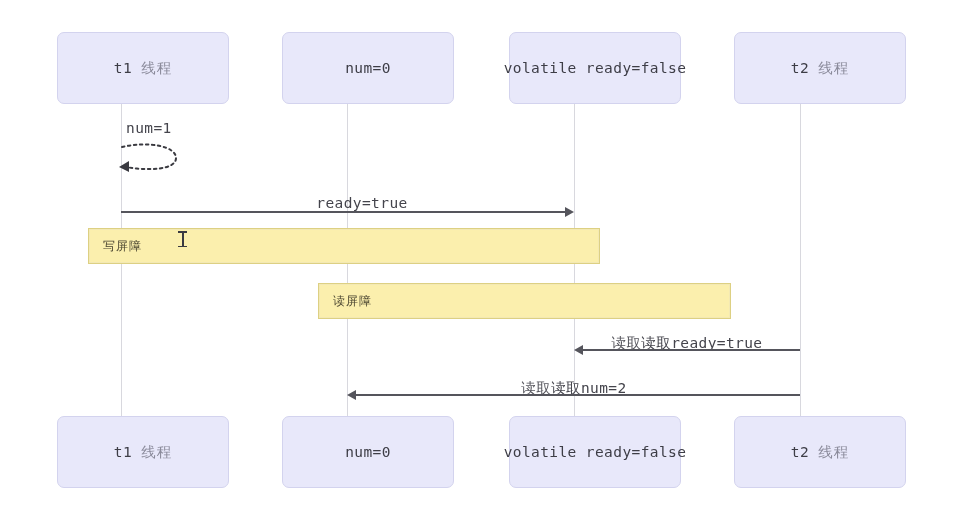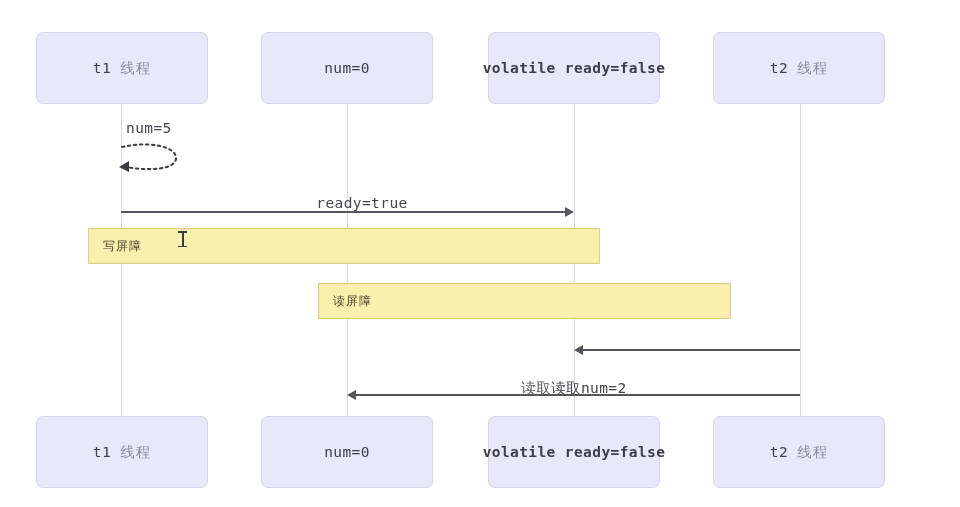--- a/index.html
+++ b/index.html
@@ -25,34 +25,34 @@
     background: #e8e8fa;
     border: 1px solid #d3d3ee;
     border-radius: 7px;
     display: flex;
     align-items: center;
     justify-content: center;
     white-space: nowrap;
     font-size: 14.5px;
     letter-spacing: 0.4px;
     color: #3d3d46;
+    margin-left: 21px;
   }
   .participant .han {
     color: #8a8a9a;
     font-family: "DejaVu Sans", "Liberation Sans", sans-serif;
     letter-spacing: 1px;
   }
   .participant.overflow {
     overflow: visible;
   }
   .participant.overflow .lbl {
     position: absolute;
     left: 50%;
     transform: translateX(-50%);
-    font-weight: bold;
   }
 
   
   .lifeline {
     position: absolute;
     width: 1px;
     background: #d8d8de;
   }
 
   
@@ -156,21 +156,21 @@
   </div>
 
   <div class="participant overflow" style="left:488px; top:32px; width:172px; height:72px;">
     <span class="lbl">volatile ready=false</span>
   </div>
 
   <div class="participant" style="left:713px; top:32px; width:172px; height:72px;">
     <span class="lbl"><span>t2</span>&nbsp;<span class="han">线程</span></span>
   </div>
 
-  <div class="msg-label" style="left:126px; top:120px; transform:none;">num=5</div>
+  <div class="msg-label" style="left:126px; top:120px; transform:none;">num=1</div>
   <div class="self-loop" style="left:118px; top:140px; width:66px; height:36px;">
     <svg width="66" height="36" viewBox="0 0 66 36">
       <path d="M4,7 C30,1 58,6 58,18 C58,30 30,31 8,27" fill="none" stroke="#3a3a40" stroke-width="2" stroke-dasharray="2.5,3.5" stroke-linecap="round"></path>
       <polygon points="11,21 11,32 1,27" fill="#3a3a40"></polygon>
     </svg>
   </div>
 
   <div class="msg-label" style="left:348px; top:195px;margin-left:14px;">ready=true</div>
   <div class="msg-line" style="left:121px; top:211px; width:444px;"></div>
   <div class="arrow-head right" style="left:565px; top:207px;"></div>
@@ -179,20 +179,21 @@
     <span class="btext">写屏障</span>
   </div>
   <div class="caret" style="left:178px; top:231px;">
       <span></span>
     </div>
 
   <div class="barrier" style="left:318px; top:283px; width:413px; height:36px;">
     <span class="btext">读屏障</span>
   </div>
 
+  <div class="msg-label" style="left:687px; top:334px;"><span class="han">读取</span><span>读取ready=true</span></div>
   <div class="msg-line" style="left:583px; top:349px; width:217px;"></div>
   <div class="arrow-head left" style="left:574px; top:345px;"></div>
 
   <div class="msg-label" style="left:574px; top:379px;"><span class="han">读取</span><span>读取num=2</span></div>
   <div class="msg-line" style="left:356px; top:394px; width:444px;"></div>
   <div class="arrow-head left" style="left:347px; top:390px;"></div>
 
   <div class="participant" style="left:36px; top:416px; width:172px; height:72px;">
     <span class="lbl"><span>t1</span>&nbsp;<span class="han">线程</span></span>
   </div>

